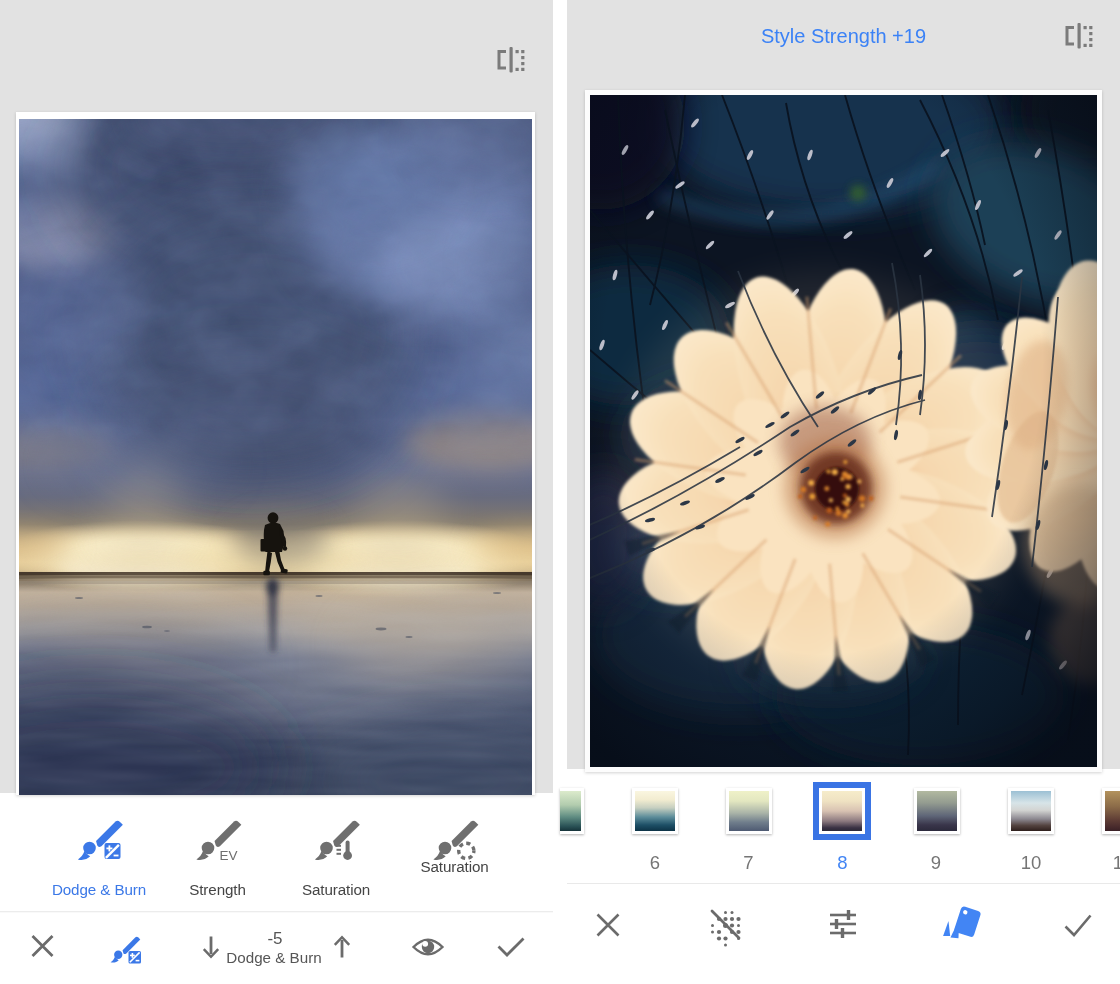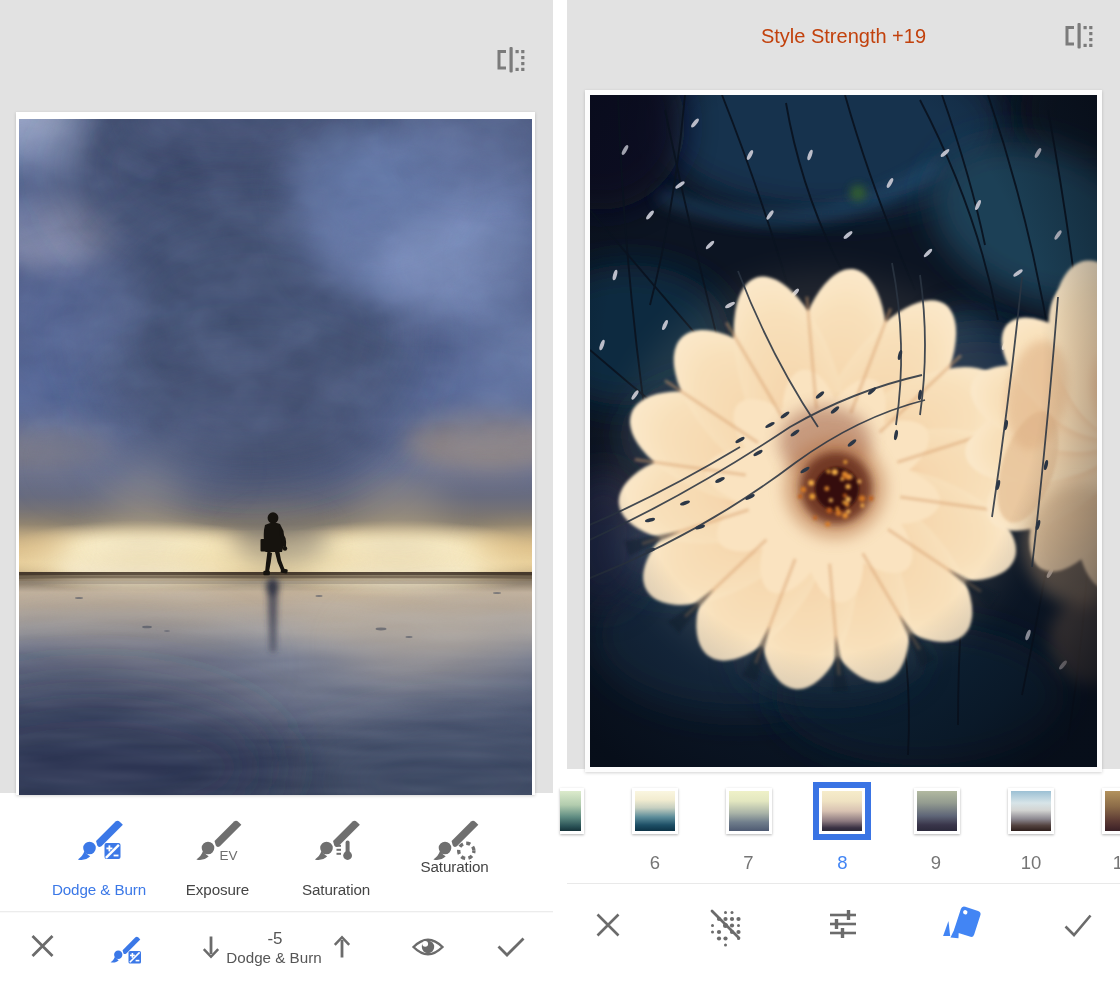--- a/index.html
+++ b/index.html
@@ -1,21 +1,21 @@
 <!DOCTYPE html>
 <html><head><meta charset="utf-8"><style>
 html,body{margin:0;padding:0;width:1120px;height:984px;background:#fff;overflow:hidden;font-family:"Liberation Sans",sans-serif;}
 .abs{position:absolute;}
 .lbl{position:absolute;font-size:15.2px;letter-spacing:-0.1px;color:#454545;text-align:center;transform:translateX(-50%);white-space:nowrap;}
 .num{position:absolute;font-size:18.5px;color:#757575;text-align:center;transform:translateX(-50%);}
 </style></head>
 <body>
 <div class="abs" style="left:0;top:0;width:553px;height:793px;background:#e2e2e2"></div>
 <div class="abs" style="left:567px;top:0;width:553px;height:769px;background:#e2e2e2"></div>
-<div class="abs" style="left:567px;top:24.5px;width:553px;text-align:center;font-size:20px;color:#c2410c">Style Strength +19</div>
+<div class="abs" style="left:567px;top:24.5px;width:553px;text-align:center;font-size:20px;color:#3b82f6">Style Strength +19</div>
 <svg class="abs" style="left:496px;top:46px" width="30" height="30" viewBox="0 0 30 30">
 <path d="M10,5.5 H3 V22 H10" fill="none" stroke="#7b7b7b" stroke-width="3"></path>
 <rect x="13.5" y="1" width="3.2" height="25.5" rx="1" fill="#7b7b7b"></rect>
 <g fill="#7b7b7b">
 <rect x="19.5" y="4" width="3.2" height="3.2"></rect>
       <rect x="25.2" y="4" width="3.2" height="3.2"></rect>
 <rect x="25.2" y="10" width="3.2" height="3.2"></rect>
       <rect x="25.2" y="16" width="3.2" height="3.2"></rect>
 <rect x="19.5" y="21.8" width="3.2" height="3.2"></rect>
       <rect x="25.2" y="21.8" width="3.2" height="3.2"></rect>
@@ -232,21 +232,21 @@
 <line x1="25.6" y1="29.6" x2="29.4" y2="29.6"></line>
 </g>
     </g>
 <g stroke="#6b6b6b" stroke-width="2.4" fill="none">
 <path d="M413.5,947 Q428,932.5 442.5,947 Q428,961.5 413.5,947 Z"></path>
 </g>
 <circle cx="428" cy="947" r="6.2" fill="#6b6b6b"></circle>
 <circle cx="425.2" cy="943.8" r="2.9" fill="#fff"></circle>
 </svg>
 <div class="lbl" style="left:99px;top:881px;color:#3b78e7">Dodge &amp; Burn</div>
-<div class="lbl" style="left:217.5px;top:881px">Exposure</div>
+<div class="lbl" style="left:217.5px;top:881px">Strength</div>
 <div class="lbl" style="left:336px;top:881px">Saturation</div>
 <div class="lbl" style="left:454.5px;top:858px">Saturation</div>
 <div class="abs" style="left:240px;top:929px;width:70px;text-align:center;font-size:17px;color:#565656">-5</div>
 <div class="abs" style="left:194px;top:949px;width:160px;text-align:center;font-size:15.2px;color:#565656">Dodge &amp; Burn</div>
 
 <div class="abs" style="left:585px;top:90px;width:517px;height:682px;background:#fcfcfc;box-shadow:0 1px 3px rgba(0,0,0,0.18)">
 <svg class="abs" style="left:5px;top:5px" width="507" height="672" viewBox="0 0 507 672">
 <defs>
 <filter id="rb2" x="-60%" y="-60%" width="220%" height="220%">
           <feGaussianBlur stdDeviation="1.5"></feGaussianBlur>

